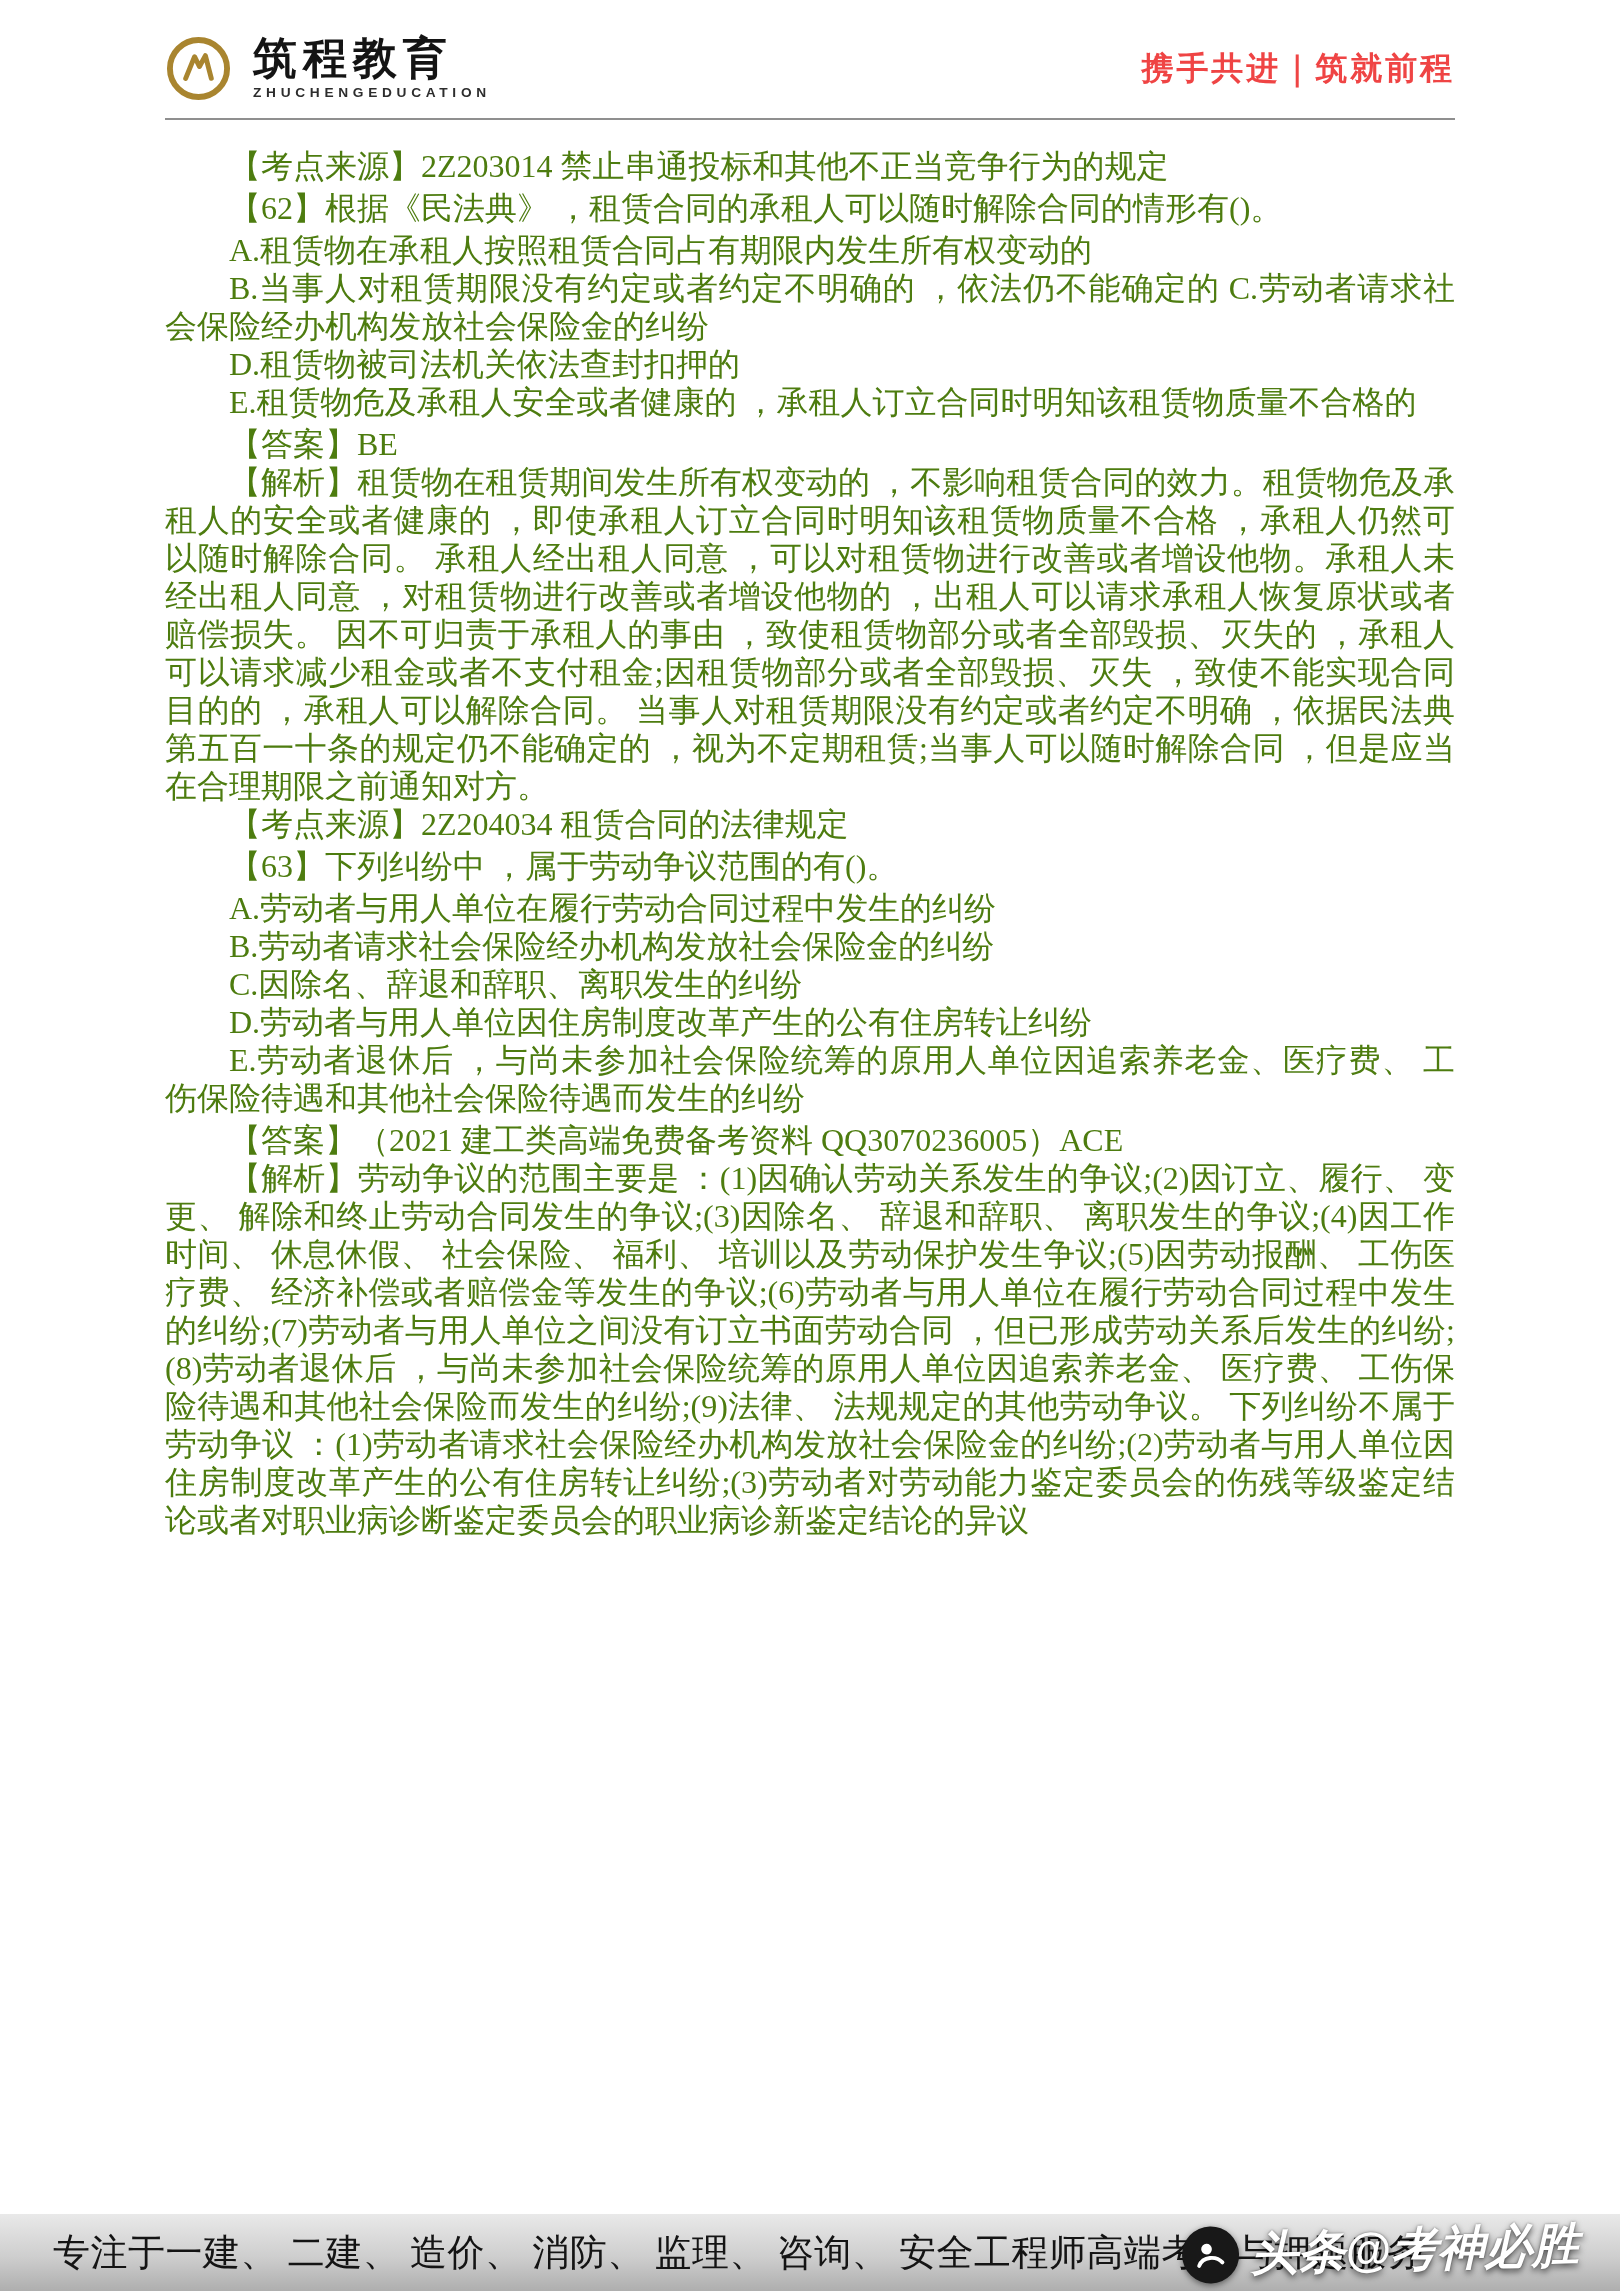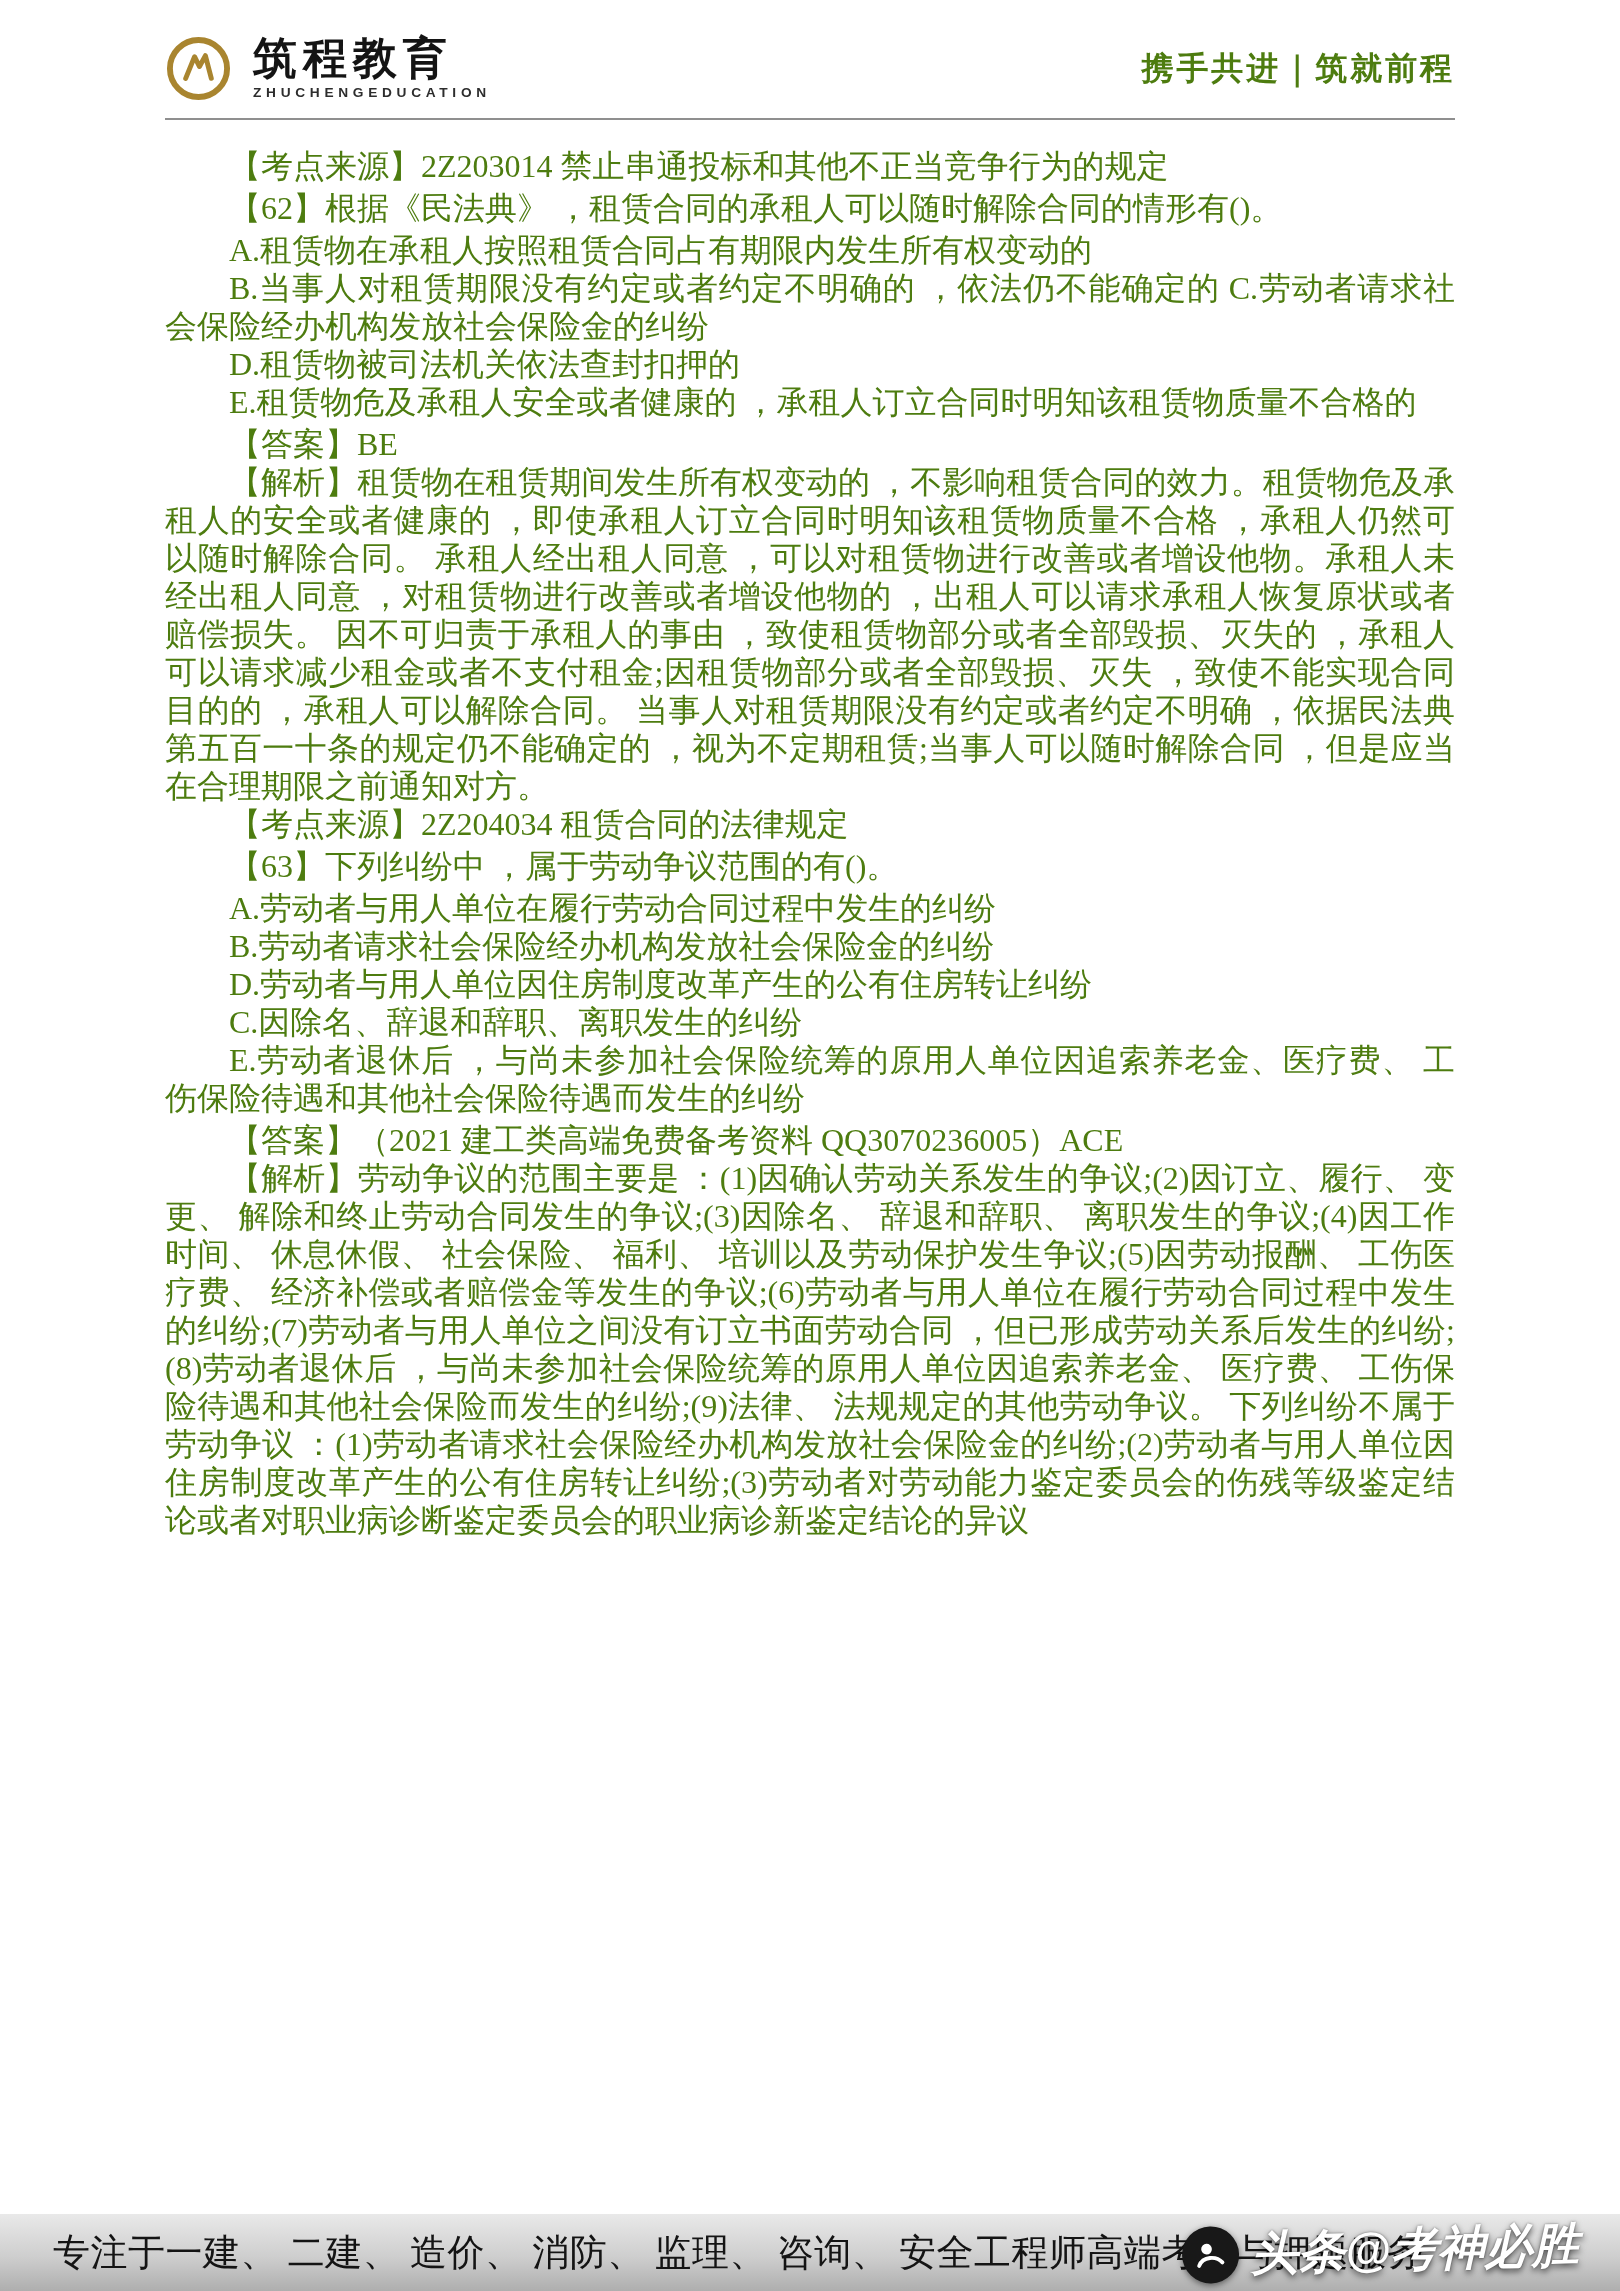--- a/index.html
+++ b/index.html
@@ -17,21 +17,21 @@
   .logo-svg{ width:67px; height:67px; display:block; }
   .brand-text .name{
     font-size:44px; font-weight:bold; letter-spacing:5.9px; color:#141414; line-height:1.02;
     font-family:"Liberation Serif",serif;
   }
   .brand-text .sub{
     font-size:13.7px; letter-spacing:4.7px; color:#2d2d2d; margin-top:3px;
     font-family:"Liberation Sans","DejaVu Sans",sans-serif; font-weight:bold;
   }
   .slogan{
-    font-size:32px; font-weight:bold; color:#4d7c0f; letter-spacing:2.9px;
+    font-size:32px; font-weight:bold; color:#ef4444; letter-spacing:2.9px;
     font-family:"Liberation Serif",serif;
   }
   .rule{ margin:15.7px 165px 0 165px; border-top:2px solid #8f8f8f; height:0; }
 
   
   .content{ margin:27.4px 165px 0 165px; }
   .para{
     font-size:32px; line-height:38px; text-align:justify; text-indent:2em;
     color:#4d7c0f; word-break:break-all;
   }
@@ -90,22 +90,22 @@
     <p class="para sp">A.租赁物在承租人按照租赁合同占有期限内发生所有权变动的</p>
     <p class="para">B.当事人对租赁期限没有约定或者约定不明确的 ，依法仍不能确定的 C.劳动者请求社会保险经办机构发放社会保险金的纠纷</p>
     <p class="para">D.租赁物被司法机关依法查封扣押的</p>
     <p class="para">E.租赁物危及承租人安全或者健康的 ，承租人订立合同时明知该租赁物质量不合格的</p>
     <p class="para sp">【答案】BE</p>
     <p class="para">【解析】租赁物在租赁期间发生所有权变动的 ，不影响租赁合同的效力。租赁物危及承租人的安全或者健康的 ，即使承租人订立合同时明知该租赁物质量不合格 ，承租人仍然可以随时解除合同。 承租人经出租人同意 ，可以对租赁物进行改善或者增设他物。承租人未经出租人同意 ，对租赁物进行改善或者增设他物的 ，出租人可以请求承租人恢复原状或者赔偿损失。 因不可归责于承租人的事由 ，致使租赁物部分或者全部毁损、灭失的 ，承租人可以请求减少租金或者不支付租金;因租赁物部分或者全部毁损、灭失 ，致使不能实现合同目的的 ，承租人可以解除合同。 当事人对租赁期限没有约定或者约定不明确 ，依据民法典第五百一十条的规定仍不能确定的 ，视为不定期租赁;当事人可以随时解除合同 ，但是应当在合理期限之前通知对方。</p>
     <p class="para">【考点来源】2Z204034 租赁合同的法律规定</p>
     <p class="para sp">【63】下列纠纷中 ，属于劳动争议范围的有()。</p>
     <p class="para sp">A.劳动者与用人单位在履行劳动合同过程中发生的纠纷</p>
     <p class="para">B.劳动者请求社会保险经办机构发放社会保险金的纠纷</p>
+    <p class="para">C.因除名、辞退和辞职、离职发生的纠纷</p>
     <p class="para">D.劳动者与用人单位因住房制度改革产生的公有住房转让纠纷</p>
-    <p class="para">C.因除名、辞退和辞职、离职发生的纠纷</p>
     <p class="para">E.劳动者退休后 ，与尚未参加社会保险统筹的原用人单位因追索养老金、医疗费、 工伤保险待遇和其他社会保险待遇而发生的纠纷</p>
     <p class="para sp">【答案】（2021 建工类高端免费备考资料 QQ3070236005）ACE</p>
     <p class="para">【解析】劳动争议的范围主要是 ：(1)因确认劳动关系发生的争议;(2)因订立、履行、 变更、 解除和终止劳动合同发生的争议;(3)因除名、 辞退和辞职、 离职发生的争议;(4)因工作时间、 休息休假、 社会保险、 福利、 培训以及劳动保护发生争议;(5)因劳动报酬、 工伤医疗费、 经济补偿或者赔偿金等发生的争议;(6)劳动者与用人单位在履行劳动合同过程中发生的纠纷;(7)劳动者与用人单位之间没有订立书面劳动合同 ，但已形成劳动关系后发生的纠纷;(8)劳动者退休后 ，与尚未参加社会保险统筹的原用人单位因追索养老金、 医疗费、 工伤保险待遇和其他社会保险而发生的纠纷;(9)法律、 法规规定的其他劳动争议。 下列纠纷不属于劳动争议 ：(1)劳动者请求社会保险经办机构发放社会保险金的纠纷;(2)劳动者与用人单位因住房制度改革产生的公有住房转让纠纷;(3)劳动者对劳动能力鉴定委员会的伤残等级鉴定结论或者对职业病诊断鉴定委员会的职业病诊新鉴定结论的异议</p>
   </div>
 
   <div class="footer">
     <div class="footer-text">专注于一建、 二建、 造价、 消防、 监理、 咨询、 安全工程师高端考培与押题服务</div>
   </div>
 
   <div class="watermark">

